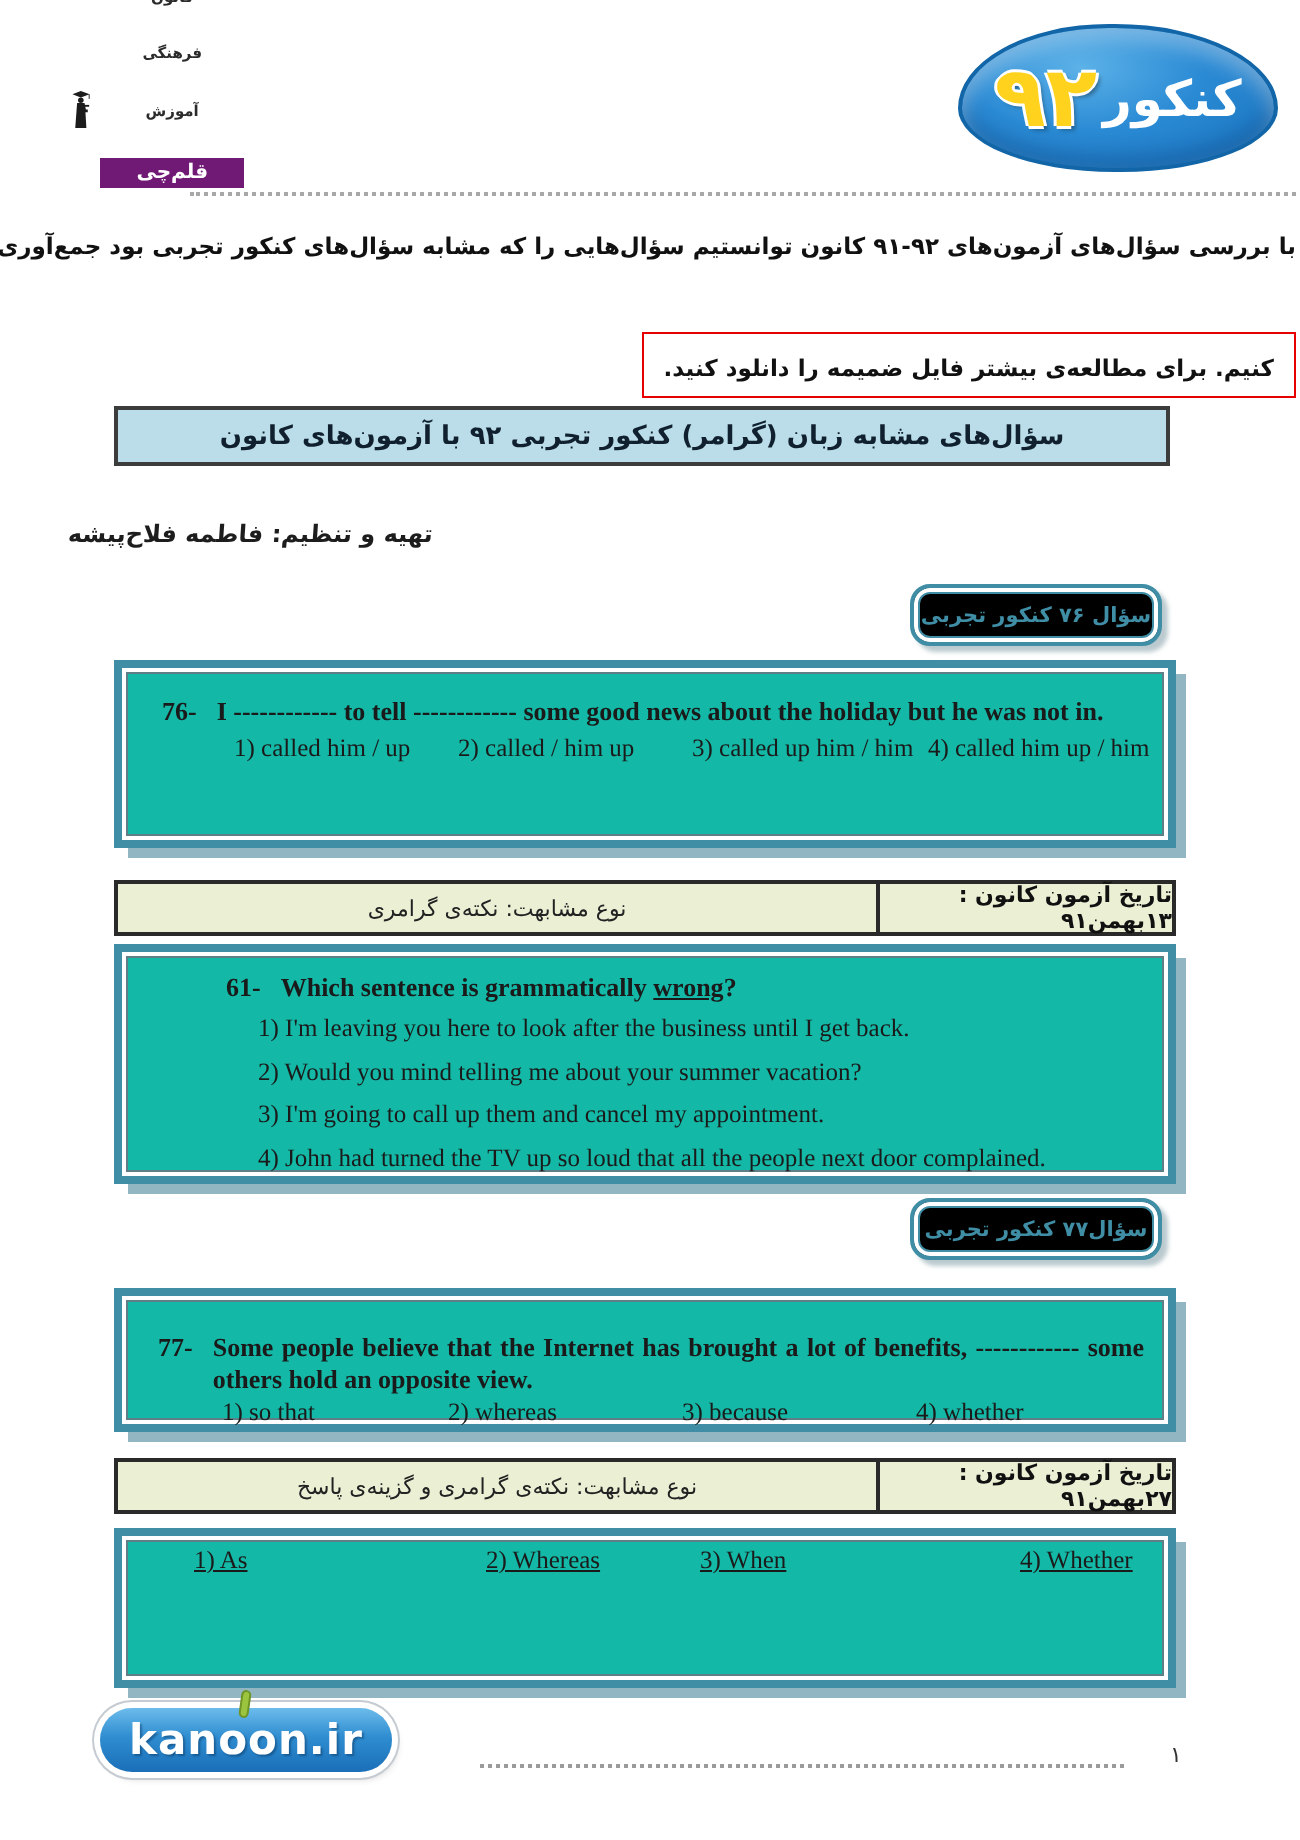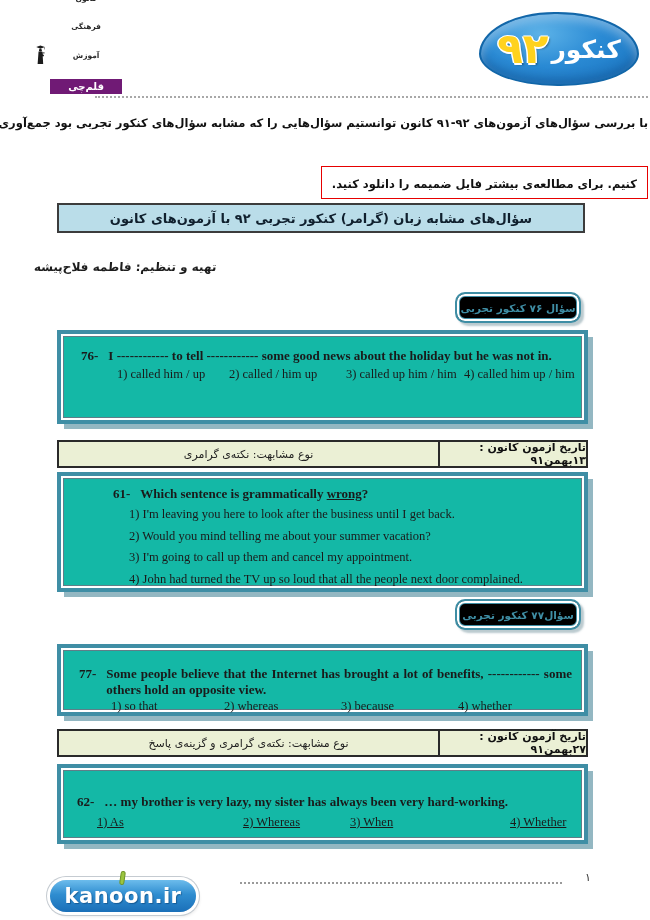--- a/index.html
+++ b/index.html
@@ -89,21 +89,21 @@
   
   .metabar { position:absolute; left:57px; width:531px; height:28px; background:#ebf0d5;
     border:2px solid #2a2a2a; display:flex; align-items:stretch; }
   .metabar.m1 { top:440px; } .metabar.m2 { top:729px; }
   .metabar-date { width:148px; border-left:2px solid #2a2a2a; display:flex; align-items:center;
     justify-content:center; font-size:11px; font-weight:700; color:#111; }
   .metabar-type { flex:1; display:flex; align-items:center; justify-content:center;
     font-size:11px; color:#222; }
 
   
-  .kanoon-pill { position:absolute; left:50px; top:880px; width:146px; height:32px;
+  .kanoon-pill { position:absolute; left:50px; top:854px; width:146px; height:32px;
     background:linear-gradient(#6cbcec 0%, #2f8dd0 45%, #1a6fb8 100%);
     border-radius:20px; display:flex; align-items:center; justify-content:center;
     box-shadow:0 0 0 3px #fff, 0 0 0 4px #c5cbd1, 2px 3px 4px rgba(0,0,0,.2); }
   .kanoon-pill span.site { color:#fff; font-weight:700; font-size:21px; letter-spacing:.5px;
     text-shadow:1px 1px 1px rgba(0,40,80,.4); }
   .paperclip { position:absolute; left:70px; top:-9px; width:5px; height:14px;
     background:#9bc53f; border:1px solid #6f9427; border-radius:3px; transform:rotate(8deg); }
   .page-num { position:absolute; left:585px; top:871px; font-size:11px; color:#333; }
 </style>
 </head>
@@ -196,24 +196,20 @@
       <span>4) whether</span>
     </div>
   </div>
 
   <div class="metabar m2" dir="rtl">
     <div class="metabar-date">تاریخ آزمون کانون : ۲۷بهمن۹۱</div>
     <div class="metabar-type">نوع مشابهت: نکته‌ی گرامری و گزینه‌ی پاسخ</div>
   </div>
 
   <div class="qbox b62 en">
-    <div class="q-line">
-      <span class="q-num">62-</span>
-      <span class="q-stem">… my brother is very lazy, my sister has always been very hard-working.</span>
-    </div>
     <div class="opt-row">
       <span>1) As</span>
       <span>2) Whereas</span>
       <span>3) When</span>
       <span>4) Whether</span>
     </div>
   </div>
 
   <div class="kanoon-pill">
     <span class="paperclip"></span>

